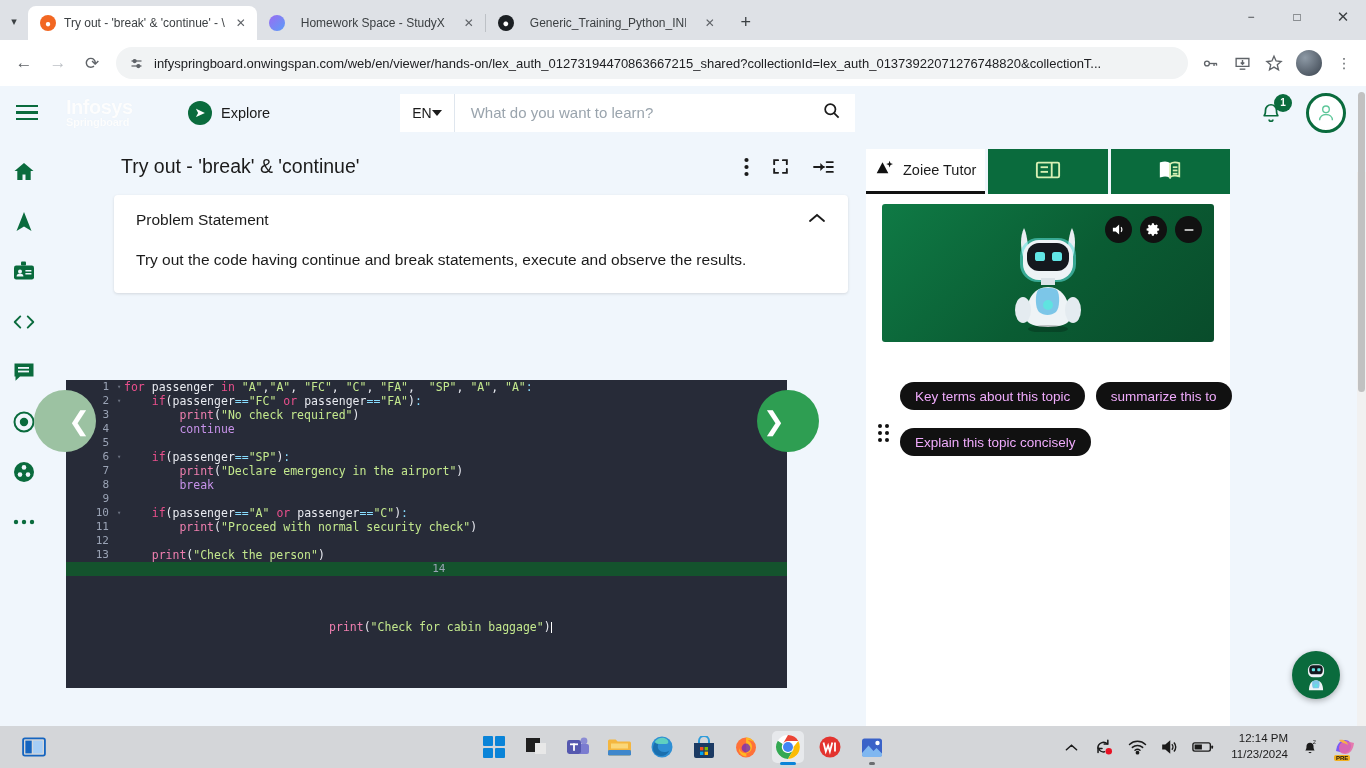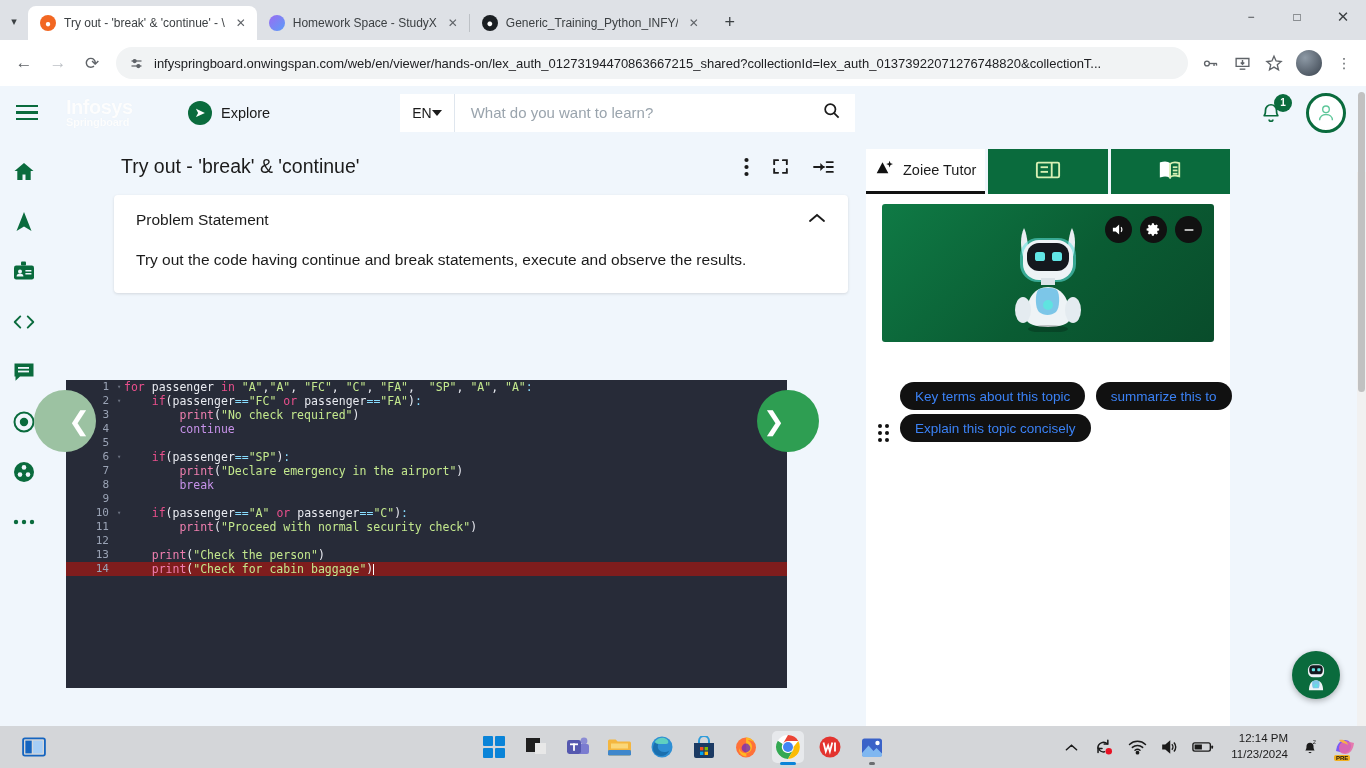--- a/index.html
+++ b/index.html
@@ -19,21 +19,21 @@
     width: 28px; height: 34px; display: flex; align-items: center;
     justify-content: center; color: #3c4043; font-size: 11px; margin-bottom: 2px;
   }
   .tab {
     height: 34px; display: flex; align-items: center; gap: 8px;
     padding: 0 8px 0 12px; border-radius: 8px 8px 0 0;
     font-size: 12px; color: #3c4043; position: relative;
     max-width: 240px; min-width: 180px;
   }
   .tab.active { background: #fff; }
-  .tab.inactive { background: #dee1e6; }
+  .tab.inactive { background: #dee1e6; gap: 16px; }
   .tab-favicon { width: 16px; height: 16px; flex: 0 0 16px; border-radius: 3px;
     display: flex; align-items: center; justify-content: center; font-size: 10px; }
   .fav-springboard { background: #f26722; color: #fff; font-weight: bold; border-radius: 50%; }
   .fav-studyx { background: linear-gradient(135deg,#9b6cf2,#5a9df7); border-radius: 50%; }
   .fav-github { background: #1b1f23; color: #fff; border-radius: 50%; font-size: 11px; }
   .tab-title { flex: 1; white-space: nowrap; overflow: hidden;
     text-overflow: clip; font-size: 12px; }
   .tab-close { width: 16px; height: 16px; display: flex; align-items: center;
     justify-content: center; font-size: 12px; color: #5f6368; flex: 0 0 16px; }
   .tab-sep { width: 1px; height: 18px; background: #bdc1c6; margin: 0 0 8px 0; }
@@ -140,21 +140,21 @@
     font-size: 26px; z-index: 6; }
   .nav-circle.left { left: -32px; width: 62px; height: 62px; border-radius: 50%;
     background: #9cc2a2; justify-content: flex-end; padding-right: 6px; color:#fff; }
   .nav-circle.right { right: -32px; width: 62px; height: 62px; border-radius: 50%;
     background: #2e9e52; justify-content: flex-start; padding-left: 6px; }
 
   .editor { background: #272b38; height: 308px; overflow: hidden;
     position: relative; font-family: "DejaVu Sans Mono", monospace; }
   .code-line { display: flex; height: 14px; align-items: center;
     font-size: 11.5px; line-height: 14px; }
-  .code-line.hl { background: #7f1d1d; }
+  .code-line.hl { background: #14532d; flex-direction: column; }
   .gutter { width: 48px; flex: 0 0 48px; text-align: right; padding-right: 5px;
     color: #9aa3b5; font-size: 11px; }
   .fold { width: 10px; flex: 0 0 10px; color: #6b7280; font-size: 7px; text-align:center; }
   .ctext { white-space: pre; color: #e8eaf0; }
   .kw { color: #e94f8c; }
   .kw2 { color: #c792ea; }
   .fn { color: #f07fb0; }
   .str { color: #c3e88d; }
   .op { color: #89ddff; }
   .pl { color: #e8eaf0; }
@@ -173,22 +173,22 @@
   .bot-stage { height: 138px; background: linear-gradient(135deg,#0f7a45 0%,#0a5c33 55%,#094c2b 100%);
     border-radius: 3px; position: relative; display: flex; align-items: center;
     justify-content: center; }
   .bot-btns { position: absolute; top: 12px; right: 12px; display: flex; gap: 8px; }
   .bot-btn { width: 27px; height: 27px; border-radius: 50%; background: #111;
     color: #fff; display: flex; align-items: center; justify-content: center;
     font-size: 13px; }
   .robot { width: 96px; height: 118px; position: relative; }
   .chips { margin-top: 40px; position: relative; padding-left: 18px; }
   .chip { display: inline-flex; align-items: center; height: 28px; padding: 0 15px;
-    border-radius: 16px; background: #111; color: #3b82f6; font-size: 13.5px;
-    margin: 0 6px 4px 0; white-space: nowrap; }
+    border-radius: 16px; background: #111; color: #f0abfc; font-size: 13.5px;
+    margin: 0 6px 18px 0; white-space: nowrap; }
   .drag-dots { position: absolute; left: -4px; top: 42px; width: 12px;
     display: grid; grid-template-columns: 4px 4px; gap: 3px; }
   .drag-dots i { width: 4px; height: 4px; background: #111; border-radius: 50%; display:block; }
   .chip-row2 { white-space: nowrap; }
 
   .fab { position: absolute; left: 1292px; top: 651px; width: 48px; height: 48px;
     border-radius: 50%; background: #0a6b3d; display: flex; align-items: center;
     justify-content: center; box-shadow: 0 2px 6px rgba(0,0,0,0.3); }
 
   .scroll-track { position: absolute; right: 0; top: 86px; width: 9px; height: 640px;

